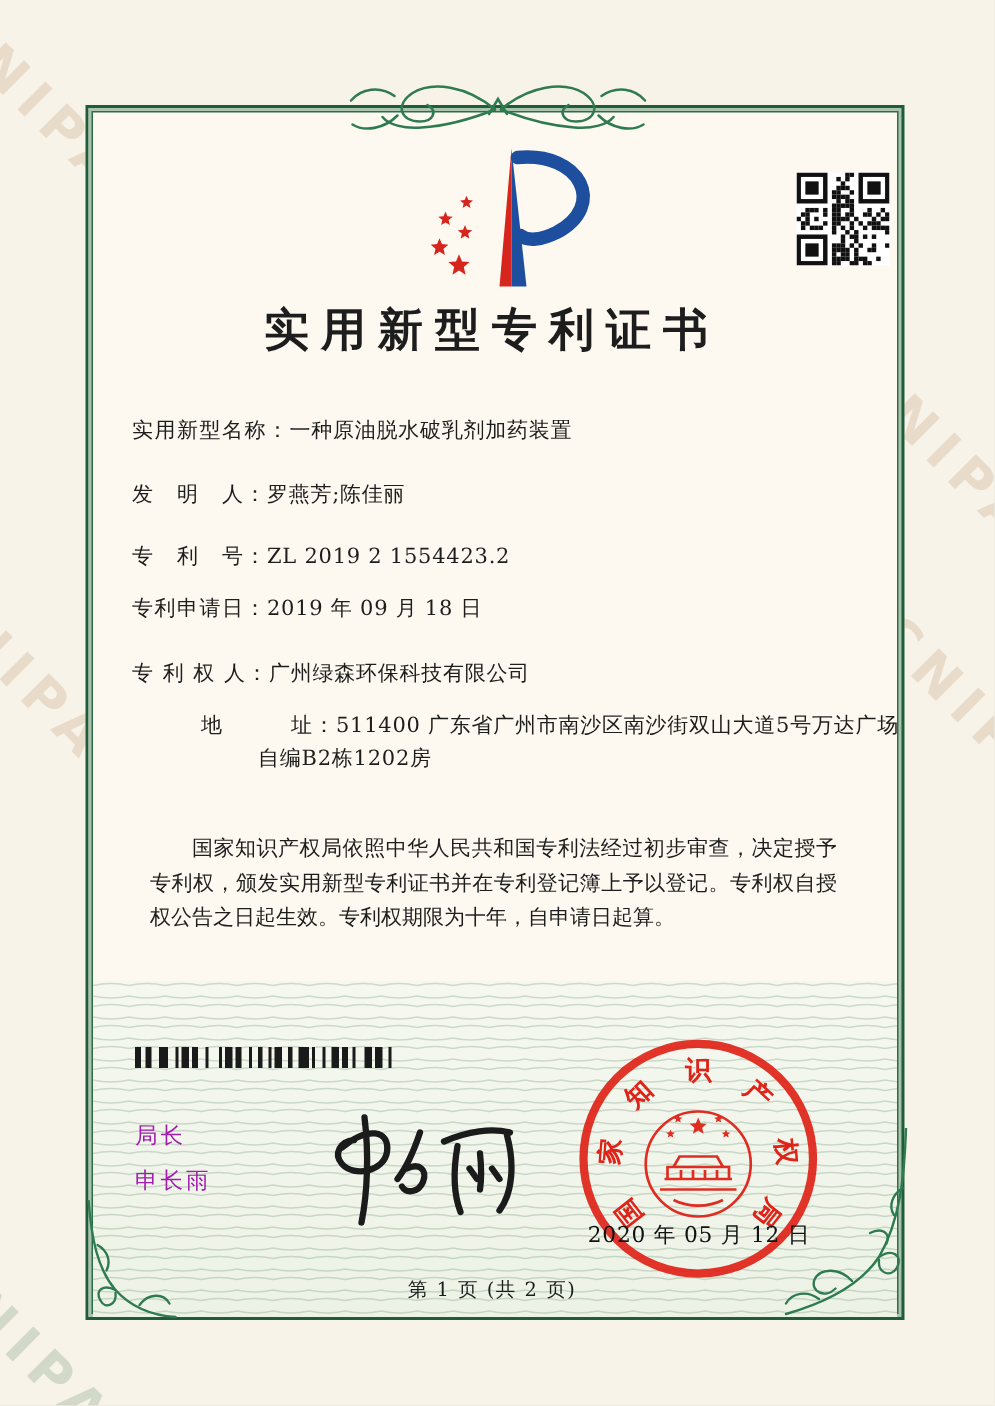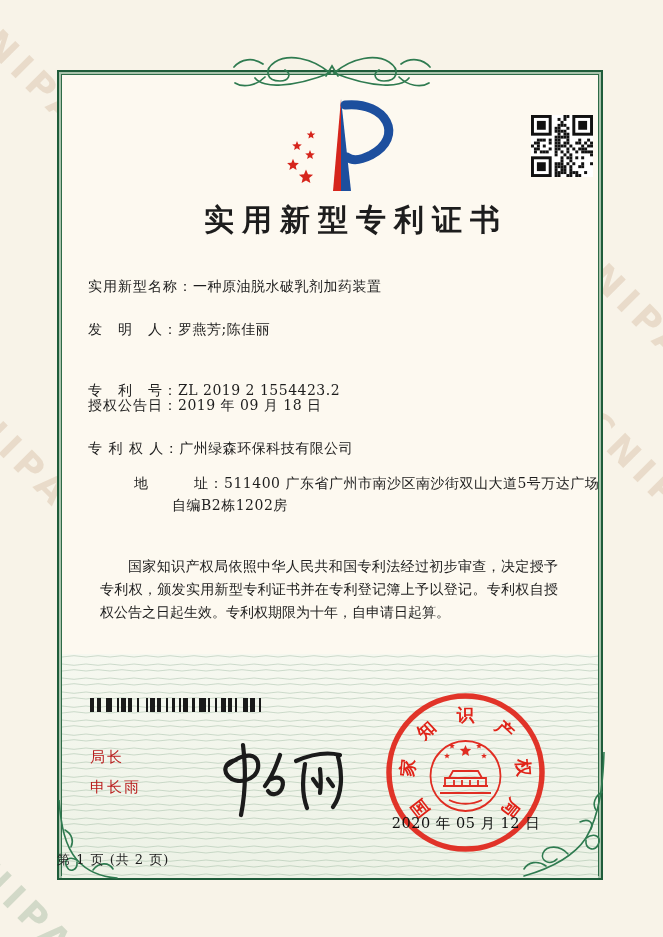--- a/index.html
+++ b/index.html
@@ -16,41 +16,41 @@
   .wm{
     position:absolute; font-family:"DejaVu Sans","Liberation Sans",sans-serif;
     font-weight:bold; font-size:36px; letter-spacing:7px;
     color:rgba(198,164,132,0.30); transform:rotate(45deg);
     transform-origin:left top; white-space:nowrap; pointer-events:none;
   }
   .wm.green{ color:rgba(140,170,140,0.35); }
   .cert-no{ position:absolute; left:88px; top:116px; font-size:14px; letter-spacing:2px; }
   .title{
     position:absolute; left:57px; top:200px; width:542px; text-align:center;
-    font-size:30px; font-weight:700; letter-spacing:8px;padding-left:28px;
+    font-size:30px; font-weight:700; letter-spacing:8px;
   }
   .row{ position:absolute; left:88px; font-size:14px; letter-spacing:0.5px; white-space:nowrap; }
   .row .lbl{ letter-spacing:1px; }
   .row .right{ position:absolute; left:262px; top:0; }
   .paras{
     position:absolute; left:88px; top:543px; width:482px;
     font-size:14px; line-height:23px; text-align:justify;
   }
   .paras p{ margin:12px; text-indent:2em; }
   .waveband{ position:absolute; left:62px; top:654px; width:536px; height:224px;
     background:linear-gradient(#f6f8f0,#edf2e6); }
   .barcode{ position:absolute; left:90px; top:698px; width:176px; height:14px; display:flex; align-items:stretch; }
   .barcode div{ height:100%; }
   .sig-label{ position:absolute; left:90px; font-size:15px; letter-spacing:2px;
-    font-family:"DejaVu Sans","Liberation Sans",sans-serif; color:#b91c1c; }
+    font-family:"DejaVu Sans","Liberation Sans",sans-serif; color:#a21caf; }
   .seal-date{
     position:absolute; left:388px; top:814px; width:156px; text-align:center;
     font-size:14.5px; color:#111; letter-spacing:0.5px; white-space:nowrap;
   }
-  .page-indicator{ position:absolute; left:57px; top:851px; width:542px; font-size:13px; letter-spacing:1px; }
+  .page-indicator{ position:absolute; left:57px; top:851px; width:542px; text-align:center; font-size:13px; letter-spacing:1px; }
   .footer-note{ position:absolute; left:0; top:892px; width:663px; text-align:center; font-size:13px; letter-spacing:2px; }
   .abs{ position:absolute; }
   svg{ display:block; }
 </style>
 </head>
 <body>
 
 <div class="cert">
 
   <span class="wm" style="left:-18px; top:-2px;">CNIPA</span>
@@ -281,25 +281,25 @@
     </svg>
 
   <div class="title">实用新型专利证书</div>
 
   <div class="row" style="top:278px;">
     <span class="lbl">实用新型名称：</span><span>一种原油脱水破乳剂加药装置</span>
   </div>
   <div class="row" style="top:321px;">
     <span class="lbl">发　明　人：</span><span>罗燕芳;陈佳丽</span>
   </div>
-  <div class="row" style="top:362px;margin-top:20px;">
+  <div class="row" style="top:362px;">
     <span class="lbl">专　利　号：</span><span>ZL 2019 2 1554423.2</span>
   </div>
   <div class="row" style="top:397px;">
-    <span class="lbl">授权公告日：</span><span>2019 年 09 月 18 日</span>
+    <span class="lbl">专利申请日：</span><span>2019 年 09 月 18 日</span>
   </div>
   <div class="row" style="top:440px;">
     <span class="lbl">专 利 权 人：</span><span>广州绿森环保科技有限公司</span>
   </div>
   <div class="row" style="top:475px;margin-left:46px;">
     <span class="lbl">地　　　址：</span><span>511400 广东省广州市南沙区南沙街双山大道5号万达广场</span>
   </div>
   <div class="row" style="top:497px; left:172px;">
     <span>自编B2栋1202房</span>
   </div>

